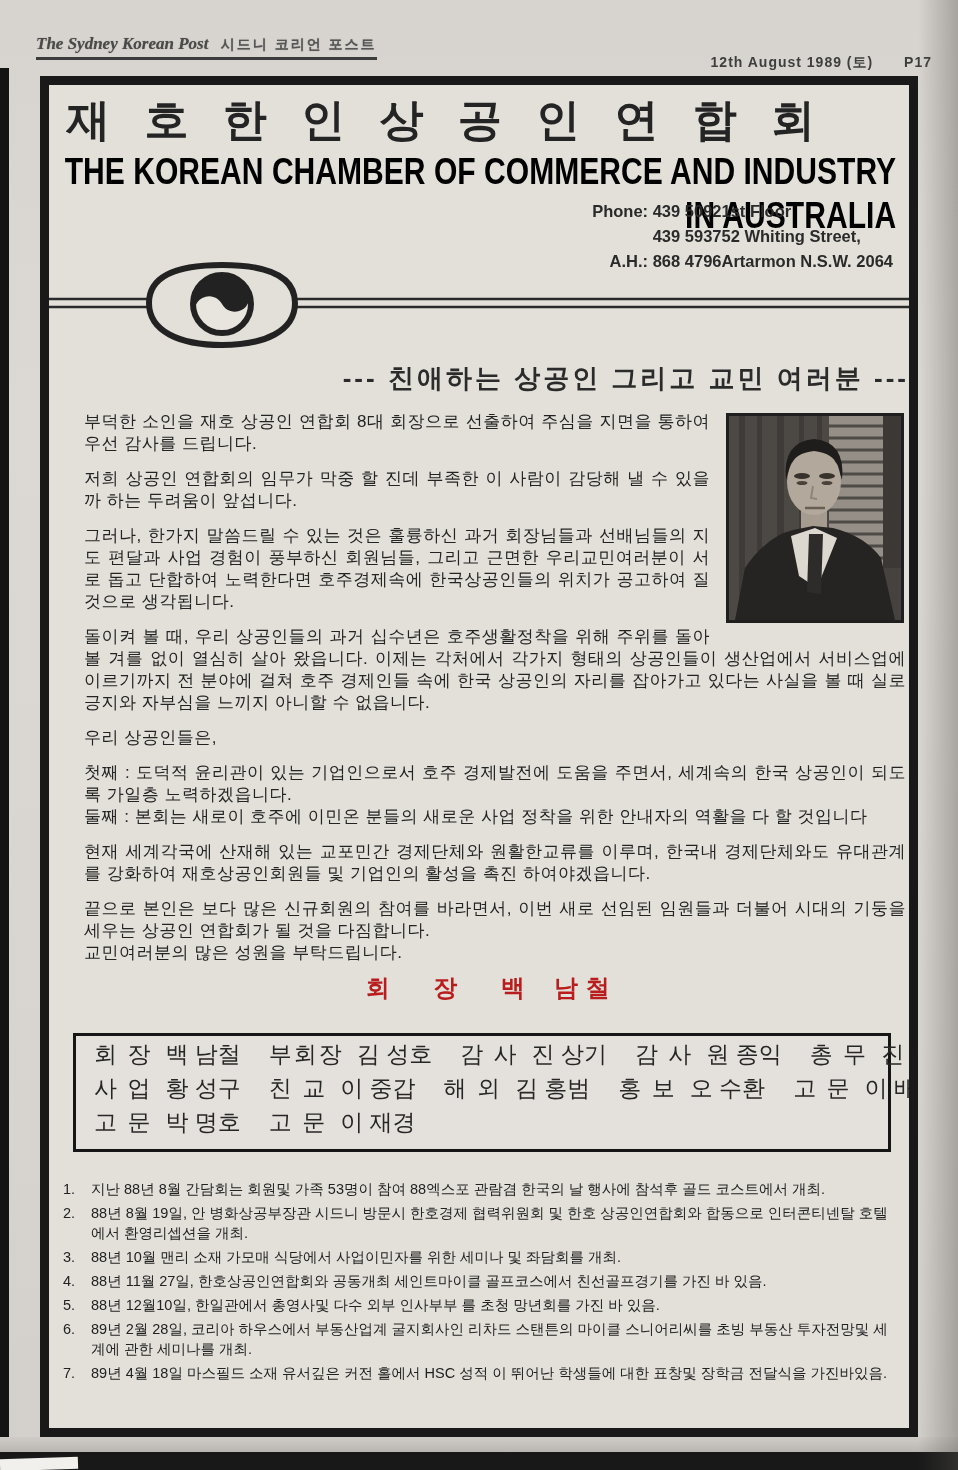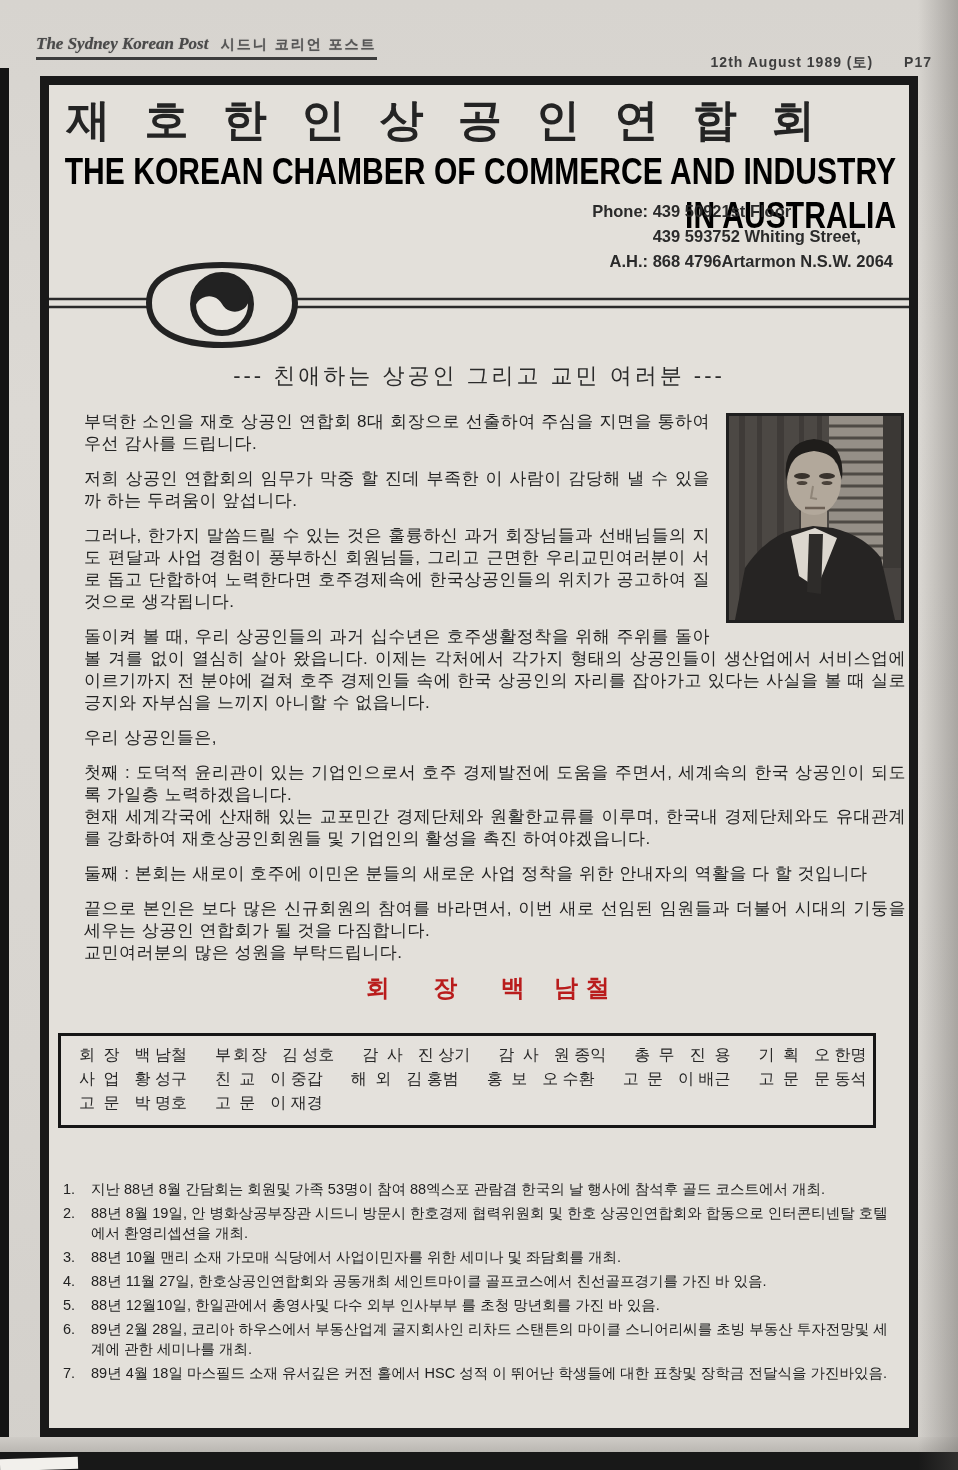--- a/index.html
+++ b/index.html
@@ -47,34 +47,34 @@
     font-weight:bold;font-size:31px;color:#000000;letter-spacing:0;}
   .e-title span{display:inline-block;transform:scale(.97,1.22);transform-origin:center top;}
 
   .contact{position:absolute;right:16px;top:114px;display:flex;font-weight:bold;
     font-size:16.5px;line-height:1.5;color:#2a2a2a;}
   .contact .phones{text-align:right;}
   .contact .addr{text-align:left;}
 
   .logo{position:absolute;left:0;top:172px;width:860px;height:100px;}
 
-  .headline{position:absolute;left:0;top:276px;width:100%;text-align:center;font-size:22px;
-    font-weight:normal;letter-spacing:3px;color:#2b2b2b;}
+  .headline{position:absolute;left:0;top:276px;width:100%;text-align:right;font-size:26px;
+    font-weight:bold;letter-spacing:3px;color:#2b2b2b;}
 
   .letter{position:absolute;left:35px;top:326px;width:822px;font-size:17px;line-height:22px;
     letter-spacing:.5px;color:#232323;}
   .letter p{margin:0 0 13px 0;text-align:justify;}
   .letter p.tight{margin-bottom:0;}
   .photo{float:right;width:172px;height:204px;border:3px solid #1f1f1f;margin:2px 2px 10px 16px;
     background:#777;}
   .signature{text-align:center;margin:6px 14px 0 0;font-size:24px;font-weight:bold;white-space:pre;
     color:#b91c1c;}
 
-  .officers{position:absolute;left:9px;top:948px;width:776px;border:3px solid #161616;
-    padding:6px 18px 8px 18px;font-size:16px;color:#262626;background:rgba(255,255,255,.06);}
+  .officers{position:absolute;left:24px;top:948px;width:776px;border:3px solid #161616;
+    padding:0 18px 8px 18px;font-size:23px;color:#262626;background:rgba(255,255,255,.06);}
   .orow{display:flex;gap:28px;margin:3px 0;flex-wrap:nowrap;}
   .pair{display:flex;gap:13px;white-space:pre;}
   .pair .role{letter-spacing:2px;}
 
   .report-head{position:absolute;left:0;top:1056px;width:100%;text-align:center;font-size:24px;
     font-weight:bold;letter-spacing:3px;color:#2b2b2b;white-space:pre;}
 
   .report{position:absolute;left:14px;top:1094px;width:832px;font-size:14.5px;line-height:20px;
     color:#222;}
   .ritem{display:flex;margin-bottom:4px;}
@@ -182,22 +182,22 @@
           <path d="M84,70 L82,82 L88,83" stroke="#8f8578" stroke-width="2" fill="none"></path>
           <line x1="76" y1="92" x2="96" y2="92" stroke="#6b5f54" stroke-width="2.5"></line>
         </svg>
       </div>
       <p>부덕한 소인을 재호 상공인 연합회 8대 회장으로 선출하여 주심을 지면을 통하여 우선 감사를 드립니다.</p>
       <p>저희 상공인 연합회의 임무가 막중 할 진데 부족한  이 사람이 감당해 낼 수 있을까 하는 두려움이 앞섭니다.</p>
       <p>그러나, 한가지 말씀드릴 수 있는 것은 훌륭하신 과거 회장님들과 선배님들의 지도 편달과 사업 경험이 풍부하신 회원님들, 그리고 근면한 우리교민여러분이 서로 돕고 단합하여 노력한다면 호주경제속에 한국상공인들의 위치가 공고하여 질 것으로 생각됩니다.</p>
       <p>돌이켜 볼 때,  우리 상공인들의 과거 십수년은 호주생활정착을 위해  주위를 돌아볼 겨를 없이 열심히 살아 왔읍니다.  이제는 각처에서 각가지 형태의 상공인들이  생산업에서 서비스업에 이르기까지  전 분야에  걸쳐  호주 경제인들 속에 한국 상공인의 자리를 잡아가고 있다는 사실을 볼 때  실로 긍지와 자부심을 느끼지 아니할 수 없읍니다.</p>
       <p>우리 상공인들은,</p>
       <p class="tight">첫째 : 도덕적 윤리관이 있는 기업인으로서 호주 경제발전에 도움을  주면서, 세계속의 한국 상공인이 되도록 가일층 노력하겠읍니다.</p>
+      <p>둘째 : 본회는 새로이 호주에 이민온 분들의 새로운 사업 정착을 위한 안내자의 역활을 다 할 것입니다</p>
       <p>현재 세계각국에 산재해 있는 교포민간 경제단체와  원활한교류를  이루며, 한국내 경제단체와도 유대관계를 강화하여  재호상공인회원들 및 기업인의 활성을 촉진 하여야겠읍니다.</p>
-      <p>둘째 : 본회는 새로이 호주에 이민온 분들의 새로운 사업 정착을 위한 안내자의 역활을 다 할 것입니다</p>
       <p class="tight">끝으로 본인은 보다 많은 신규회원의 참여를 바라면서,  이번  새로  선임된 임원들과 더불어 시대의 기둥을 세우는  상공인 연합회가 될 것을 다짐합니다.</p>
       <p>교민여러분의 많은 성원을 부탁드립니다.</p>
       <div class="signature">회      장      백    남 철</div>
     </div>
 
     <div class="officers">
       <div class="orow">
         <span class="pair"><span class="role">회 장</span><span class="name">백 남철</span></span>
         <span class="pair"><span class="role">부회장</span><span class="name">김 성호</span></span>
         <span class="pair"><span class="role">감 사</span><span class="name">진 상기</span></span>

